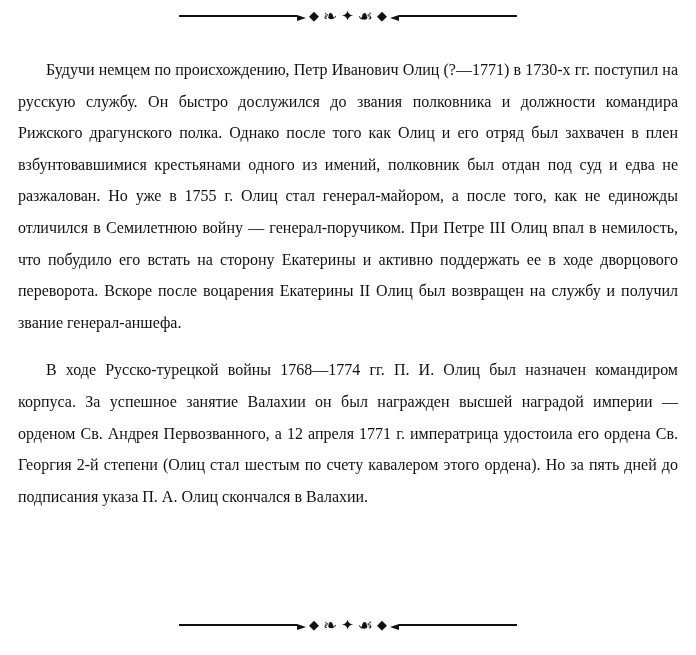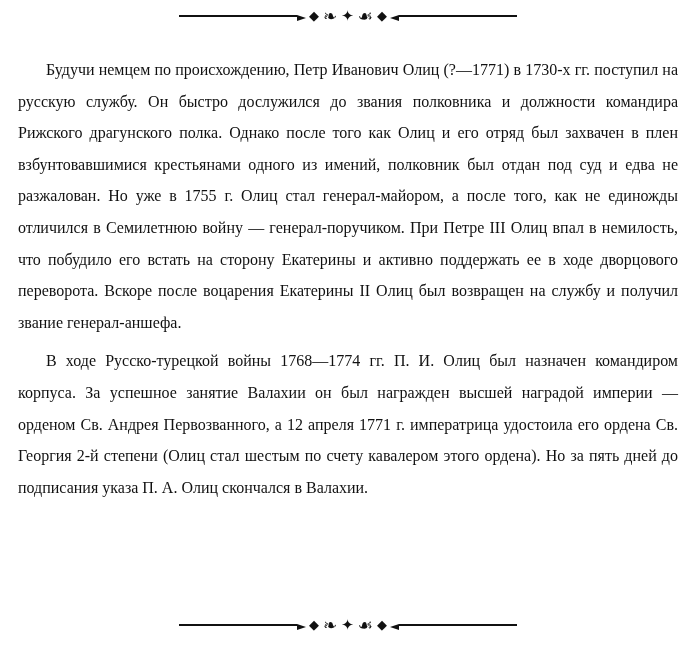--- a/index.html
+++ b/index.html
@@ -78,21 +78,21 @@
     font-size: 16px;
     line-height: 31.6px;
     text-align: justify;
     text-justify: inter-word;
     hyphens: manual;
   }
   .text-body p {
     margin: 0;
     text-indent: 28px;
   }
-  .text-body p + p { margin-top: 7px; }
+  .text-body p + p { margin-top: 16px; }
 </style>
 </head>
 <body>
 
 <div class="page">
 
   <div class="ornament top">
     <span class="orn-line left"></span>
     <span class="orn-center">
       <span class="orn-dot">◆</span>

